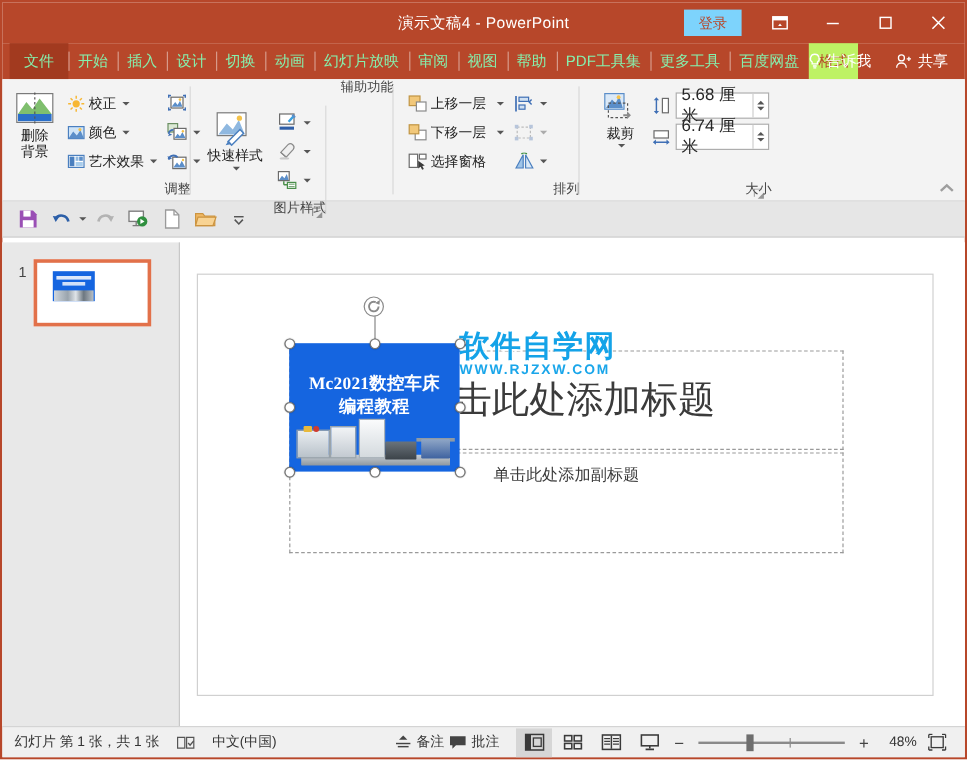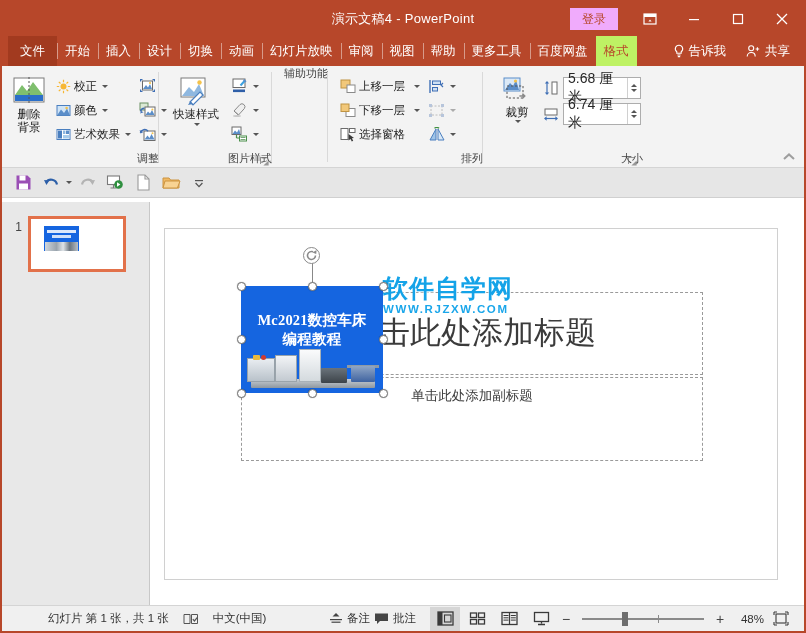--- a/index.html
+++ b/index.html
@@ -14,30 +14,30 @@
   .app { position:relative; width:806px; height:633px; border:2px solid #b7472a; background:#fff; }
 
   
   .titlebar {
     height:34px; background:#b7472a; position:relative;
     display:flex; align-items:center; justify-content:center;
   }
   .title-text { color:#fff; font-size:13px; letter-spacing:.3px; }
   .tb-right { position:absolute; right:0; top:0; height:34px; display:flex; align-items:center; }
   .signin {
-    background:#f0abfc; color:#b7472a; font-size:12px; padding:3px 12px; margin-right:10px;
+    background:#7dd3fc; color:#b7472a; font-size:12px; padding:3px 12px; margin-right:10px;
     border:none; cursor:pointer; line-height:16px;margin-left:33px;
   }
   .tb-btn { width:44px; height:34px; display:flex; align-items:center; justify-content:center; color:#fff; cursor:pointer; }
   .tb-btn svg { display:block; }
 
   
   .tabbar { height:30px; background:#b7472a; display:flex; align-items:flex-end; padding-left:6px; position:relative; }
   .tab {
-    color:#ffffff; font-size:12.5px; padding:0 8px; height:30px; line-height:30px; cursor:pointer;
+    color:#86efac; font-size:12.5px; padding:0 8px; height:30px; line-height:30px; cursor:pointer;
     position:relative; white-space:nowrap;
   }
   .tab + .tab::before {
     content:""; position:absolute; left:0; top:7px; height:16px; width:1px; background:rgba(255,255,255,.45);
   }
   .tab.active { background:#bef264; color:#b7472a; }
   .tab.active::before { display:none; }
   .tab.file { background:#a23a1f; padding:0 12px; }
   .tab.file::before{display:none;}
   .tabbar-right { position:absolute; right:4px; bottom:0; display:flex; align-items:center; height:30px; }
@@ -157,21 +157,21 @@
     font-family:"DejaVu Sans","Liberation Sans",sans-serif;
     text-shadow:1px 1px 0 rgba(255,255,255,.9);
   }
   .wm-url { font-size:11.5px; font-weight:bold; color:#1aa6ea; letter-spacing:1.6px; margin-top:1px; }
 
   .arrow { position:absolute; left:183px; top:56px; }
 
   
   .status {
     position:absolute; left:0; right:0; bottom:0; height:26px; background:#f0f0f0; border-top:1px solid #d4d4d4;
-    display:flex; align-items:center; font-size:11.5px; color:#333;padding-left:36px;
+    display:flex; align-items:center; font-size:11.5px; color:#333;
   }
   .st-left { display:flex; align-items:center; gap:14px; padding-left:10px; }
   .st-right { margin-left:auto; display:flex; align-items:center; padding-right:8px; gap:2px; }
   .st-item { display:flex; align-items:center; gap:4px; cursor:pointer; }
   .viewbtn { width:30px; height:24px; display:flex; align-items:center; justify-content:center; cursor:pointer; }
   .viewbtn.active { background:#d6d6d6; }
   .zoom-slider { width:122px; height:24px; display:flex; align-items:center; position:relative; cursor:pointer; margin:0 6px; }
   .zs-track { position:absolute; left:0; right:0; height:2px; background:#8a8a8a; }
   .zs-mid { position:absolute; left:62%; width:1px; height:8px; background:#8a8a8a; }
   .zs-knob { position:absolute; left:33%; width:6px; height:14px; background:#6e6e6e; }
@@ -220,20 +220,21 @@
     <div class="tab file">文件</div>
     <div class="tab">开始</div>
     <div class="tab">插入</div>
     <div class="tab">设计</div>
     <div class="tab">切换</div>
     <div class="tab">动画</div>
     <div class="tab">幻灯片放映</div>
     <div class="tab">审阅</div>
     <div class="tab">视图</div>
     <div class="tab">帮助</div>
+    <div class="tab">PDF工具集</div>
     <div class="tab">更多工具</div>
     <div class="tab">百度网盘</div>
     <div class="tab active">格式</div>
     <div class="tabbar-right">
       <div class="tellme">
         <svg width="12" height="14" viewBox="0 0 12 14">
             <path d="M6 1.2a3.6 3.6 0 0 0-2.2 6.5v1.6h4.4V7.7A3.6 3.6 0 0 0 6 1.2z" fill="none" stroke="#fff" stroke-width="1.1"></path>
             <path d="M4.4 11h3.2M4.8 12.6h2.4" stroke="#fff" stroke-width="1.1"></path>
           </svg>
         <span>告诉我</span>
@@ -334,21 +335,21 @@
                 <path d="M1.4 6.8 a4.4 4.4 0 0 1 7.6-1.6" fill="none" stroke="#3f6fb5" stroke-width="1.5"></path>
                 <path d="M.6 4 l.9 3.4 3-1.5z" fill="#3f6fb5"></path>
               </svg>
             <span class="caret"></span>
           </div>
         </div>
       </div>
       <div class="rgroup-label">调整</div>
     </div>
 
-    <div class="rgroup" style="width:113px;">
+    <div class="rgroup" style="width:113px;margin-top:16px;">
       <div class="rgroup-body">
         <div class="bigbtn" style="width:62px;padding-top:6px;">
           <svg width="36" height="30" viewBox="0 0 36 30">
             <rect x="3" y="2" width="24" height="19" fill="#fff" stroke="#7a7a7a" stroke-width="1"></rect>
             <path d="M4 20 L11 11 L16 16 L21 8 L26 20 z" fill="#8fb8e0"></path>
             <circle cx="21.5" cy="6.5" r="2.2" fill="#f4c24a"></circle>
             <path d="M12 26 L22 16 l3 3 L15 29 z" fill="#fff" stroke="#4a7fbf" stroke-width="1.2"></path>
             <path d="M10 29 l2.5-4 2.5 3 z" fill="#4a7fbf"></path>
           </svg>
           <div class="lbl">快速样式</div>

